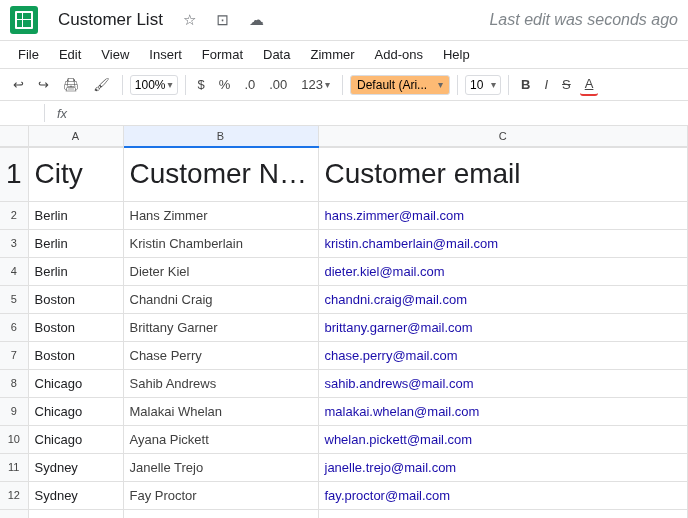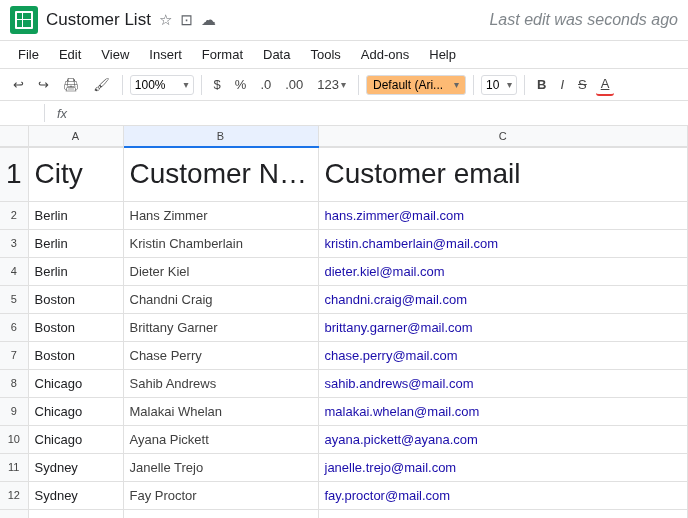--- a/index.html
+++ b/index.html
@@ -3,21 +3,21 @@
   <meta charset="utf-8">
   <style>
     * { box-sizing: border-box; margin: 0; padding: 0; }
     body { font-family: Arial, sans-serif; font-size: 13px; background: #fff; width: 688px; height: 518px; overflow: hidden; }
 
     
     .title-bar {
       display: flex;
       align-items: center;
       padding: 6px 10px;
-      gap: 8px;
+      gap: 20px;
       border-bottom: 1px solid #e0e0e0;
     }
     .title-bar .app-icon {
       width: 28px; height: 28px;
       background: #0f9d58;
       border-radius: 3px;
       display: flex; align-items: center; justify-content: center;
       flex-shrink: 0;
     }
     .app-icon-inner {
@@ -83,21 +83,21 @@
       display: flex; align-items: center; gap: 2px;
     }
     .toolbar-divider { width: 1px; height: 20px; background: #dadce0; margin: 0 3px; }
     .zoom-select {
       border: 1px solid #dadce0;
       border-radius: 3px;
       padding: 2px 4px;
       font-size: 12px;
       background: white;
       cursor: pointer;
-      display: flex; align-items: center; gap: 18px;
+      display: flex; align-items: center; gap: 2px;
     }
     .font-select {
       border: 1px solid #dadce0;
       border-radius: 3px;
       padding: 2px 6px;
       font-size: 12px;
       background: #fdba74;
       cursor: pointer;
       min-width: 100px;
       display: flex; align-items: center; gap: 2px; justify-content: space-between;
@@ -235,21 +235,21 @@
   <span class="last-edit">Last edit was seconds ago</span>
 </div>
 
 <div class="menu-bar">
   <span class="menu-item">File</span>
   <span class="menu-item">Edit</span>
   <span class="menu-item">View</span>
   <span class="menu-item">Insert</span>
   <span class="menu-item">Format</span>
   <span class="menu-item">Data</span>
-  <span class="menu-item">Tools</span>
+  <span class="menu-item">Zimmer</span>
   <span class="menu-item">Add-ons</span>
   <span class="menu-item">Help</span>
 </div>
 
 <div class="toolbar">
   <button class="toolbar-btn">↩</button>
   <button class="toolbar-btn">↪</button>
   <button class="toolbar-btn">🖨</button>
   <button class="toolbar-btn">🖌</button>
   <div class="toolbar-divider"></div>
@@ -360,21 +360,21 @@
       <tr class="data-row">
         <td class="row-header">9</td>
         <td class="cell col-a">Chicago</td>
         <td class="cell col-b">Malakai Whelan</td>
         <td class="cell col-c">malakai.whelan@mail.com</td>
       </tr>
       <tr class="data-row">
         <td class="row-header">10</td>
         <td class="cell col-a">Chicago</td>
         <td class="cell col-b">Ayana Pickett</td>
-        <td class="cell col-c">ayana.pickett@ayana.com</td>
+        <td class="cell col-c">whelan.pickett@mail.com</td>
       </tr>
       <tr class="data-row">
         <td class="row-header">11</td>
         <td class="cell col-a">Sydney</td>
         <td class="cell col-b">Janelle Trejo</td>
         <td class="cell col-c">janelle.trejo@mail.com</td>
       </tr>
       <tr class="data-row">
         <td class="row-header">12</td>
         <td class="cell col-a">Sydney</td>

